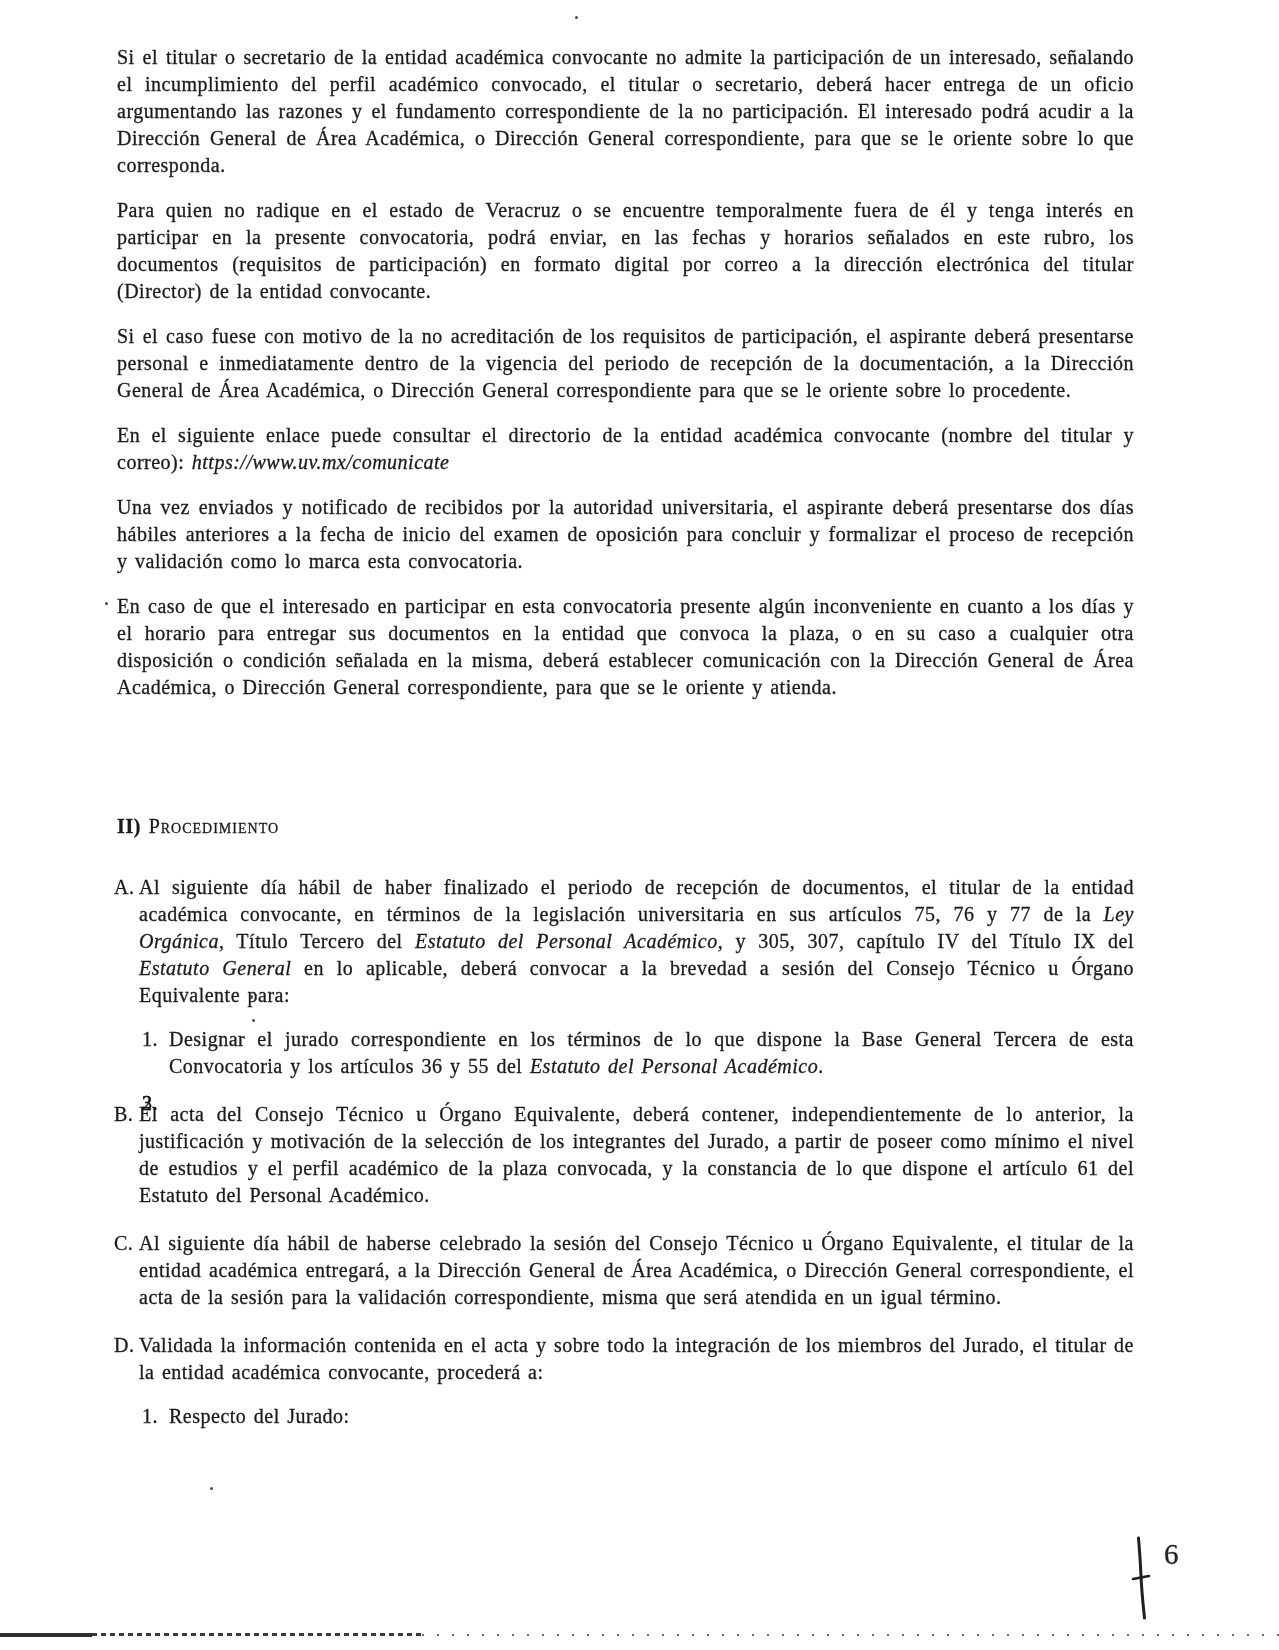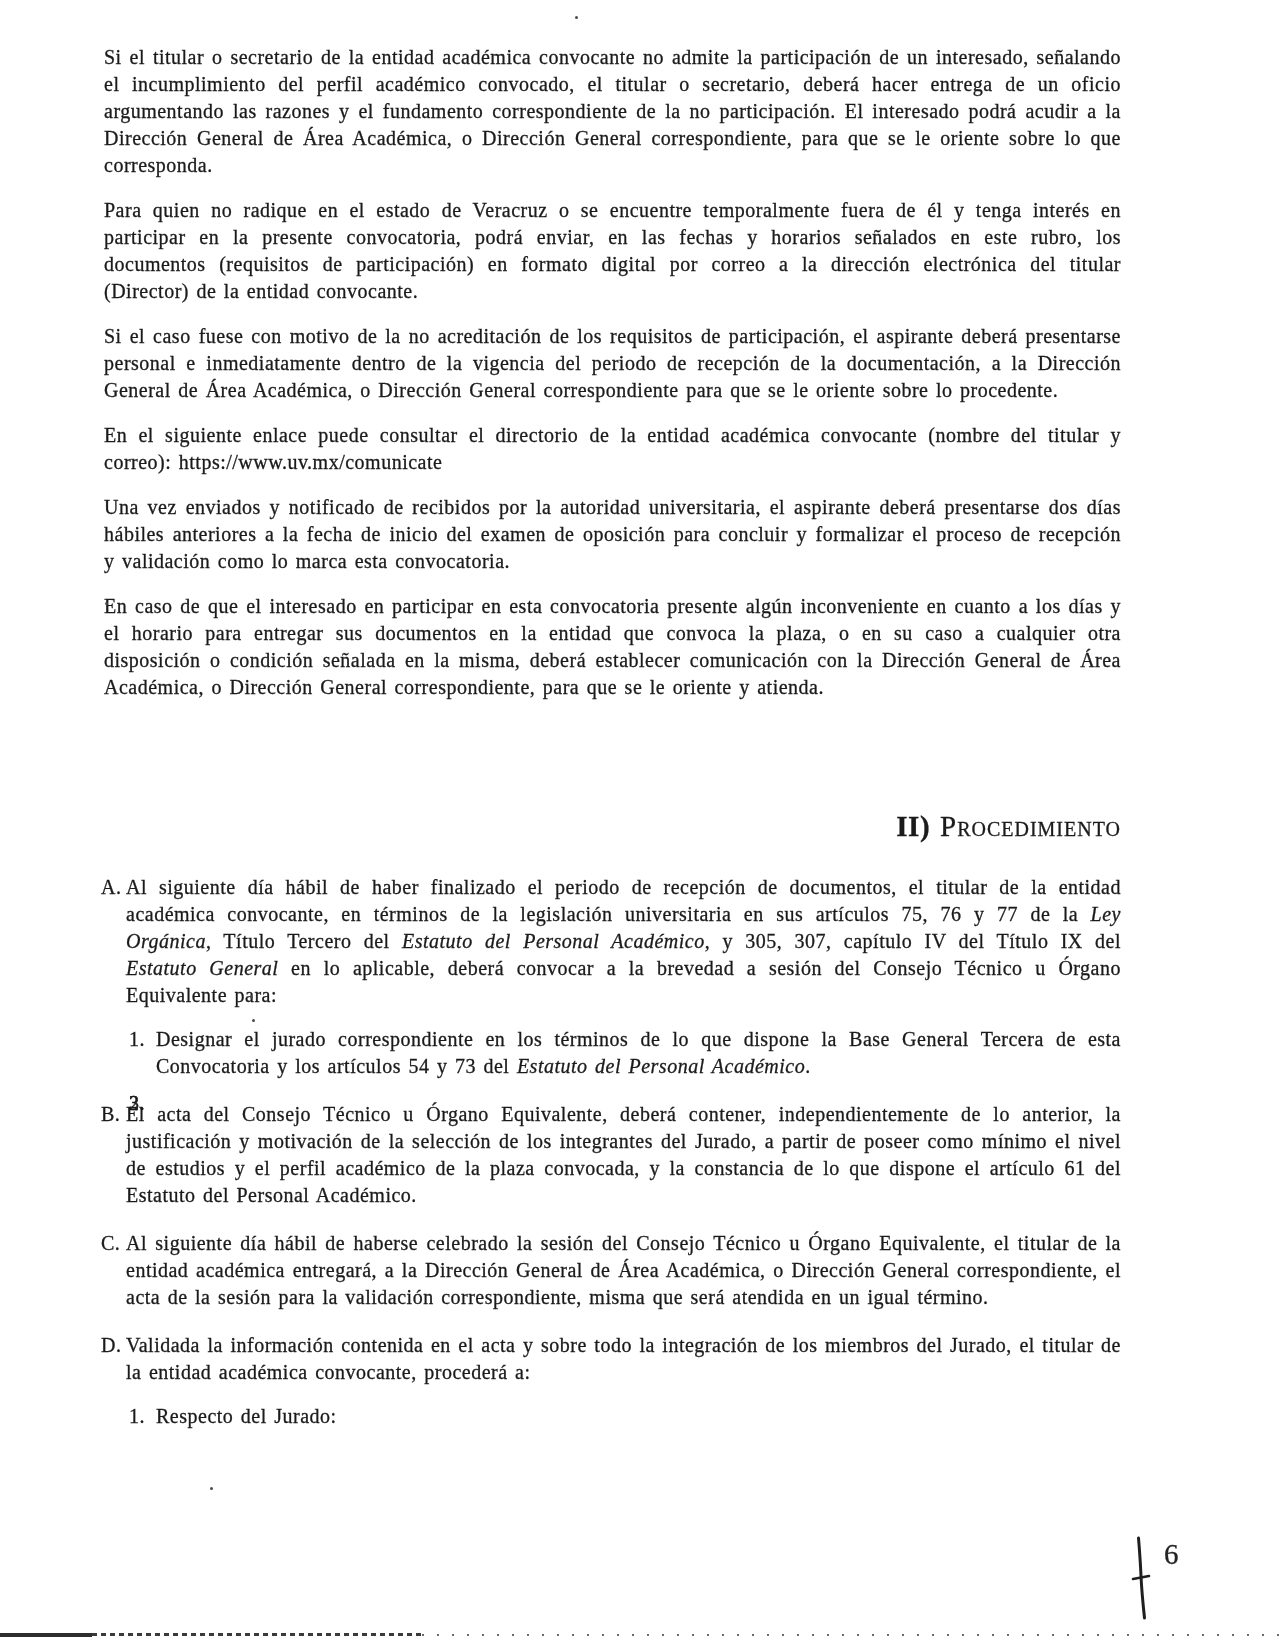--- a/index.html
+++ b/index.html
@@ -5,30 +5,30 @@
   html,body{margin:0;padding:0;}
   body{
     width:1279px;height:1650px;background:#f4f4f2;
     font-family:"Liberation Serif","DejaVu Serif",serif;
   }
   .sheet{
     position:relative;width:1279px;height:1650px;background:#ffffff;
     overflow:hidden;color:#1b1b1b;
   }
   .content{
-    position:absolute;left:104px;top:44px;width:1017px;
+    position:absolute;left:117px;top:44px;width:1017px;
     font-size:20px;line-height:27px;text-align:justify;
     letter-spacing:0.5px;word-spacing:2px;
     -webkit-text-stroke:0.3px #1b1b1b;
   }
   .para{margin:0 0 18px 0;}
-  .url{margin-top:32px;}
+  .url{font-style:italic;margin-top:32px;}
   i{font-style:italic;}
   .section-heading{
-    margin:112px 0 34px 0;text-align:right;font-size:29px;font-weight:normal;
+    margin:112px 0 34px 0;text-align:left;font-size:20px;font-weight:normal;
     letter-spacing:0.6px;
   }
   .section-heading .numeral{font-weight:bold;}
   .section-heading .sc{font-variant:small-caps;letter-spacing:1px;}
   .letter-item{position:relative;padding-left:22px;margin:0 0 21px 0;}
   .letter-label{position:absolute;left:-3px;top:0;}
   .sub-list{margin:17px 0 0 3px;}
   .sub-item{position:relative;padding-left:27px;margin:0 0 10px 0;}
   .sub-label{position:absolute;left:0;top:0;}
   
@@ -76,21 +76,21 @@
     </h2>
 
     <div class="letter-item">
       <span class="letter-label">A.</span>
       <div>
         <span>Al siguiente día hábil de haber finalizado el periodo de recepción de documentos, el titular de la entidad académica convocante, en términos de la legislación universitaria en sus artículos 75, 76 y 77 de la </span><i>Ley Orgánica</i><span>, Título Tercero del </span><i>Estatuto del Personal Académico</i><span>, y 305, 307, capítulo IV del Título IX del </span><i>Estatuto General</i><span> en lo aplicable, deberá convocar a la brevedad a sesión del Consejo Técnico u Órgano Equivalente para:</span>
       </div>
       <div class="sub-list">
         <div class="sub-item">
           <span class="sub-label">1.</span>
-          <span>Designar el jurado correspondiente en los términos de lo que dispone la Base General Tercera de esta Convocatoria y los artículos 54 y 73 del </span><i>Estatuto del Personal Académico</i><span>.</span>
+          <span>Designar el jurado correspondiente en los términos de lo que dispone la Base General Tercera de esta Convocatoria y los artículos 36 y 55 del </span><i>Estatuto del Personal Académico</i><span>.</span>
         </div>
         <div class="sub-item">
           <span class="sub-label">2.</span>
         </div>
         <div class="sub-item">
           <span class="sub-label">3.</span>
         </div>
       </div>
     </div>
 

